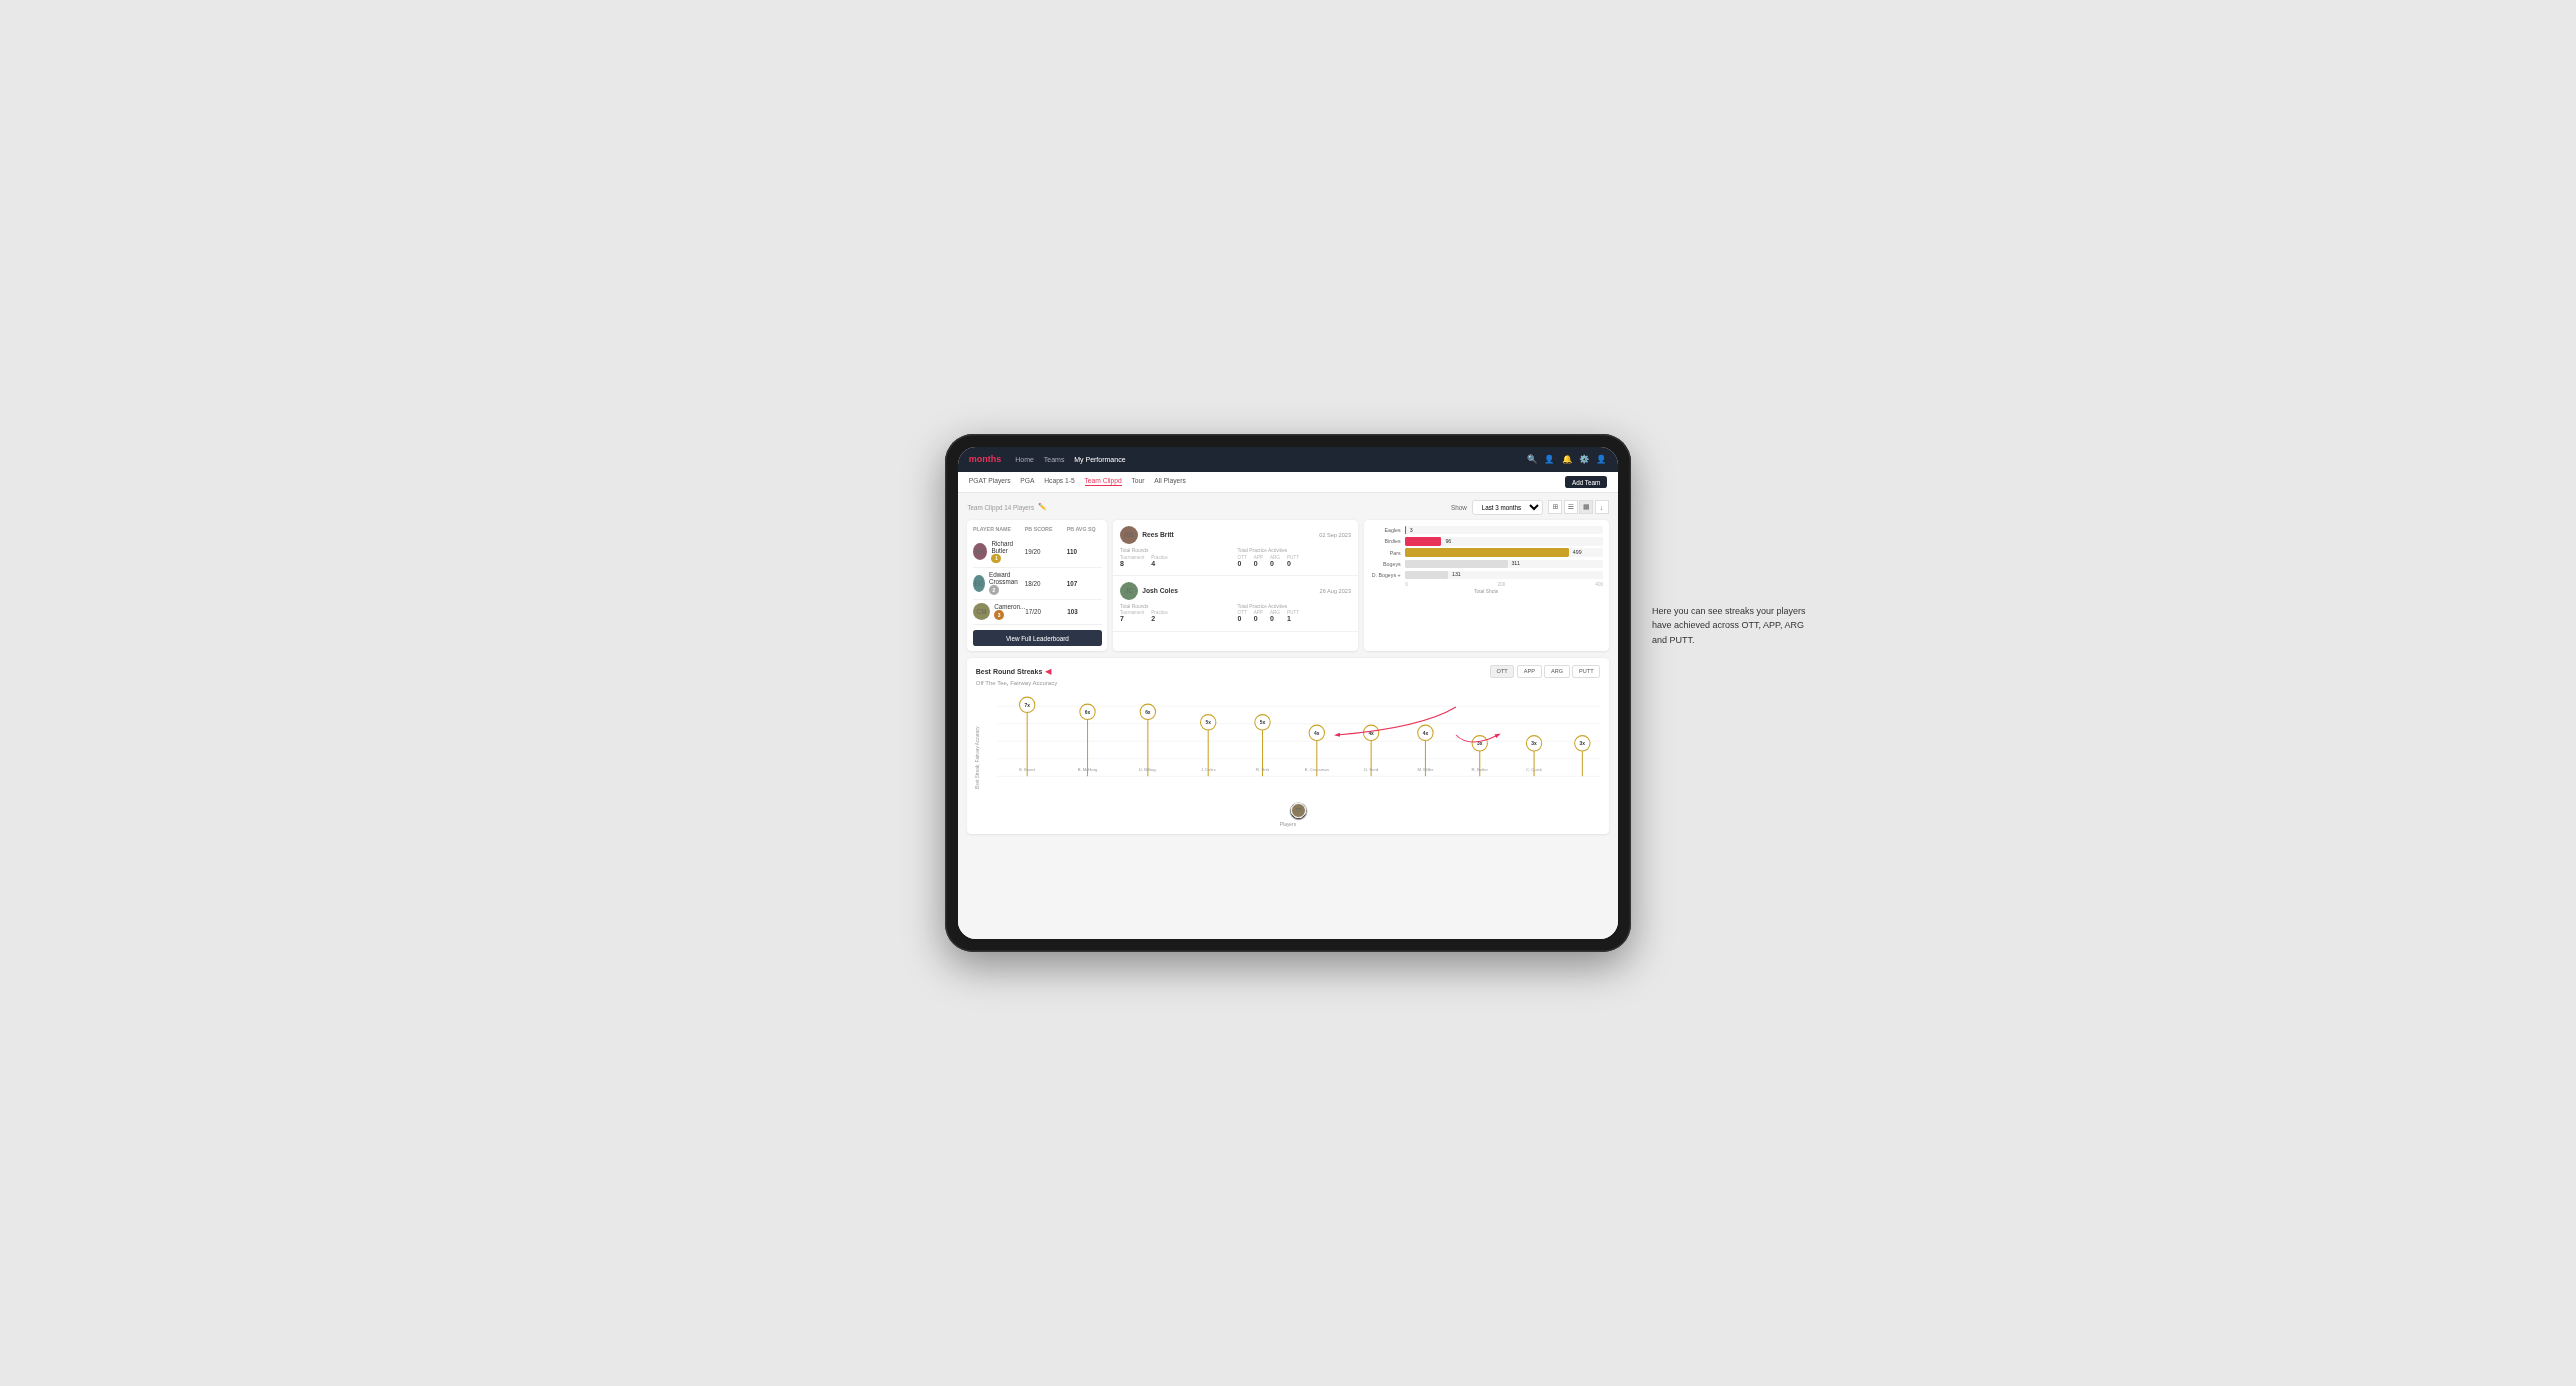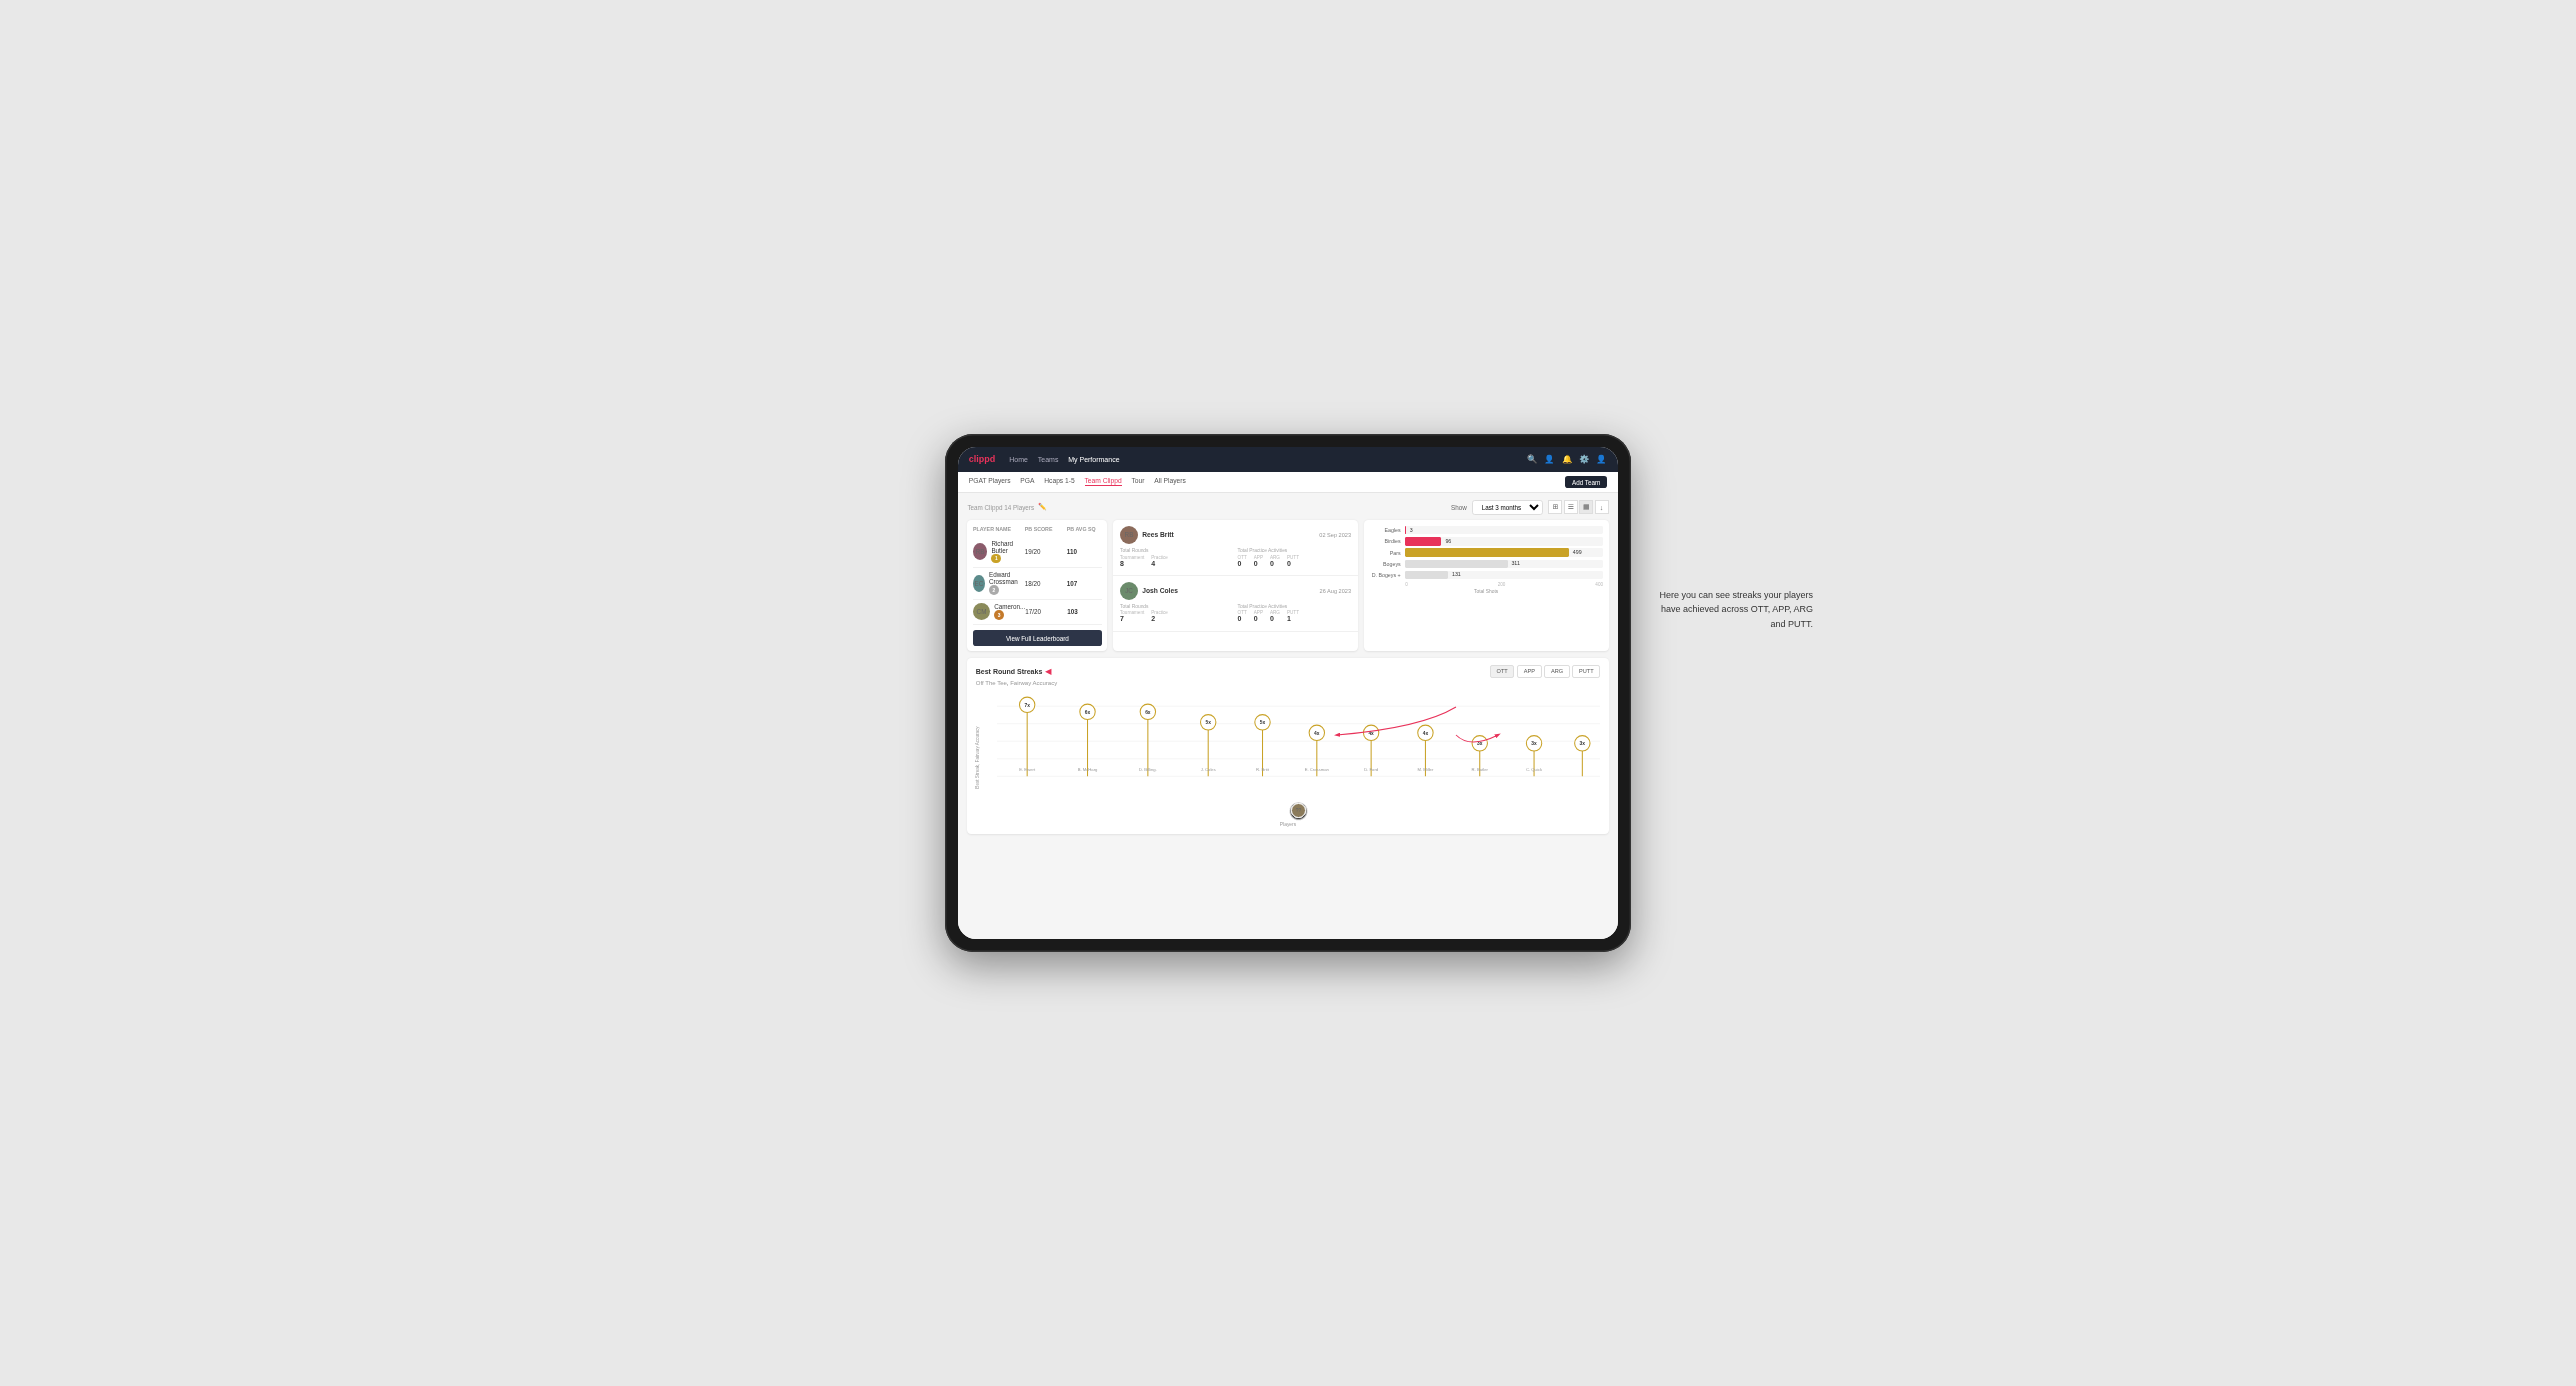--- a/index.html
+++ b/index.html
@@ -476,21 +476,21 @@
     }
   </style>
 </head>
 <body>
 
 <div class="outer-wrapper">
   <div class="device-frame">
     <div class="device-screen">
 
       <div class="top-nav">
-        <div class="nav-logo">clippd</div>
+        <div class="nav-logo">months</div>
         <div class="nav-links">
           <span class="nav-link">Home</span>
           <span class="nav-link">Teams</span>
           <span class="nav-link active">My Performance</span>
         </div>
         <div class="nav-right">
           <span class="nav-icon">🔍</span>
           <span class="nav-icon">👤</span>
           <span class="nav-icon">🔔</span>
           <span class="nav-icon">⚙️</span>
@@ -822,21 +822,21 @@
               <div class="avatar-circle av-11">??</div>
             </div>
           </div>
           <div style="text-align:center; font-size:4.9px; color:#999; margin-top:4.2px;">Players</div>
         </div>
 
       </div>
     </div>
   </div>
 
-  <div style="position:absolute; right:-182px; top:154px; width:161px;text-align:right;">
+  <div style="position:absolute; right:-182px; top:170px; width:161px;">
     <p class="annotation-text" style="font-size:9px; color:#333; line-height:1.6;">Here you can see streaks your players have achieved across OTT, APP, ARG and PUTT.</p>
   </div>
 
   <svg style="position:absolute; top:0; left:0; width:100%; height:100%; pointer-events:none; overflow:visible;" viewBox="0 0 980 740" width="686" height="518">
 
     <path d="M 730 390 Q 680 420 560 430" stroke="#e8325a" stroke-width="1.5" fill="none" marker-end="url(#arrowhead)"></path>
 
     <path d="M 730 430 Q 750 450 790 430" stroke="#e8325a" stroke-width="1.5" fill="none" marker-end="url(#arrowhead)"></path>
     <defs>
       <marker id="arrowhead" markerWidth="6" markerHeight="4" refX="3" refY="2" orient="auto">

